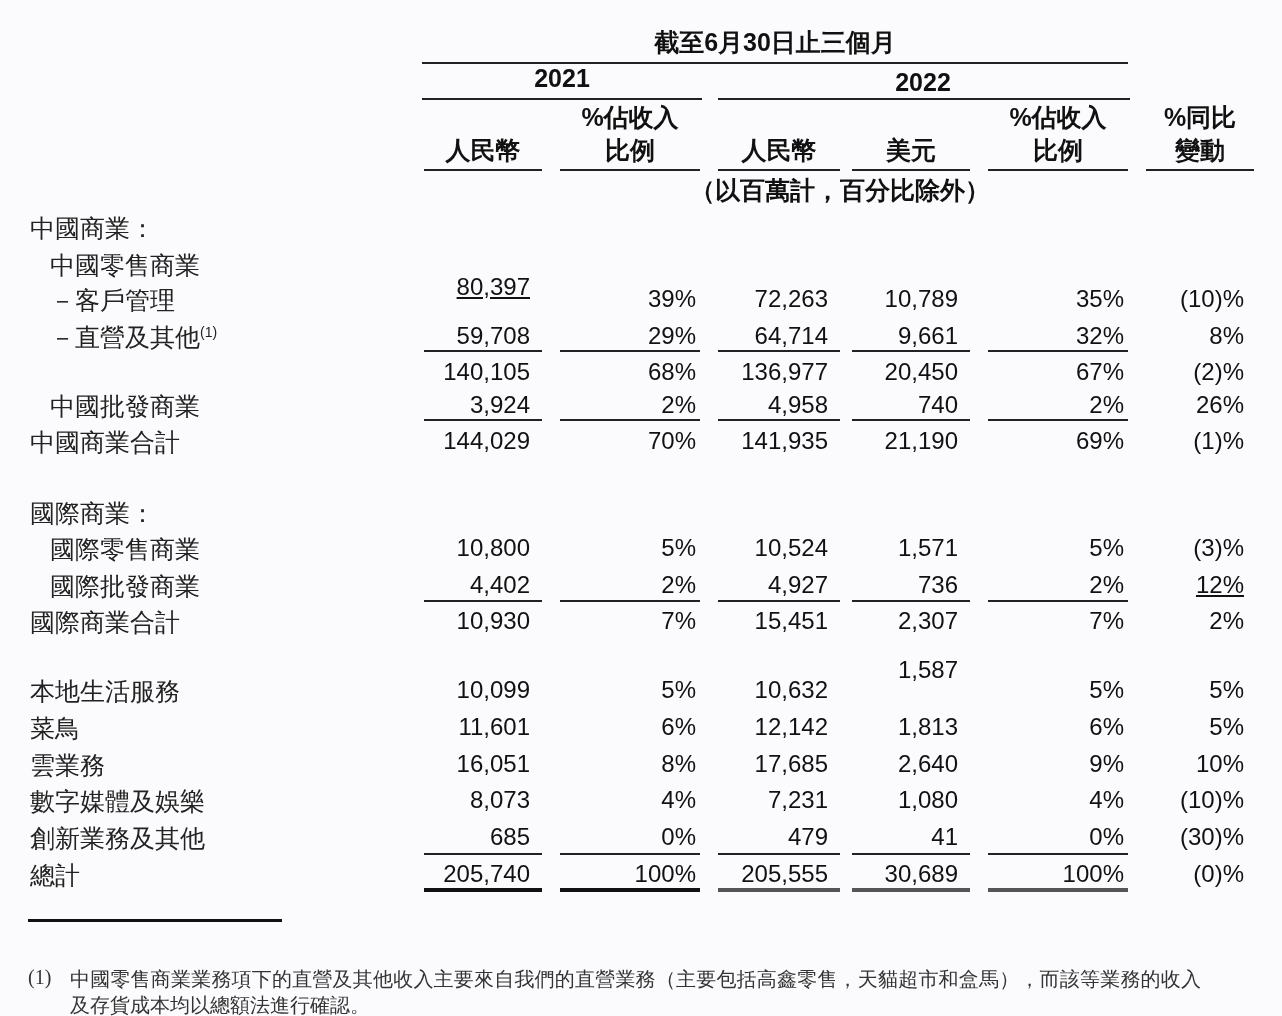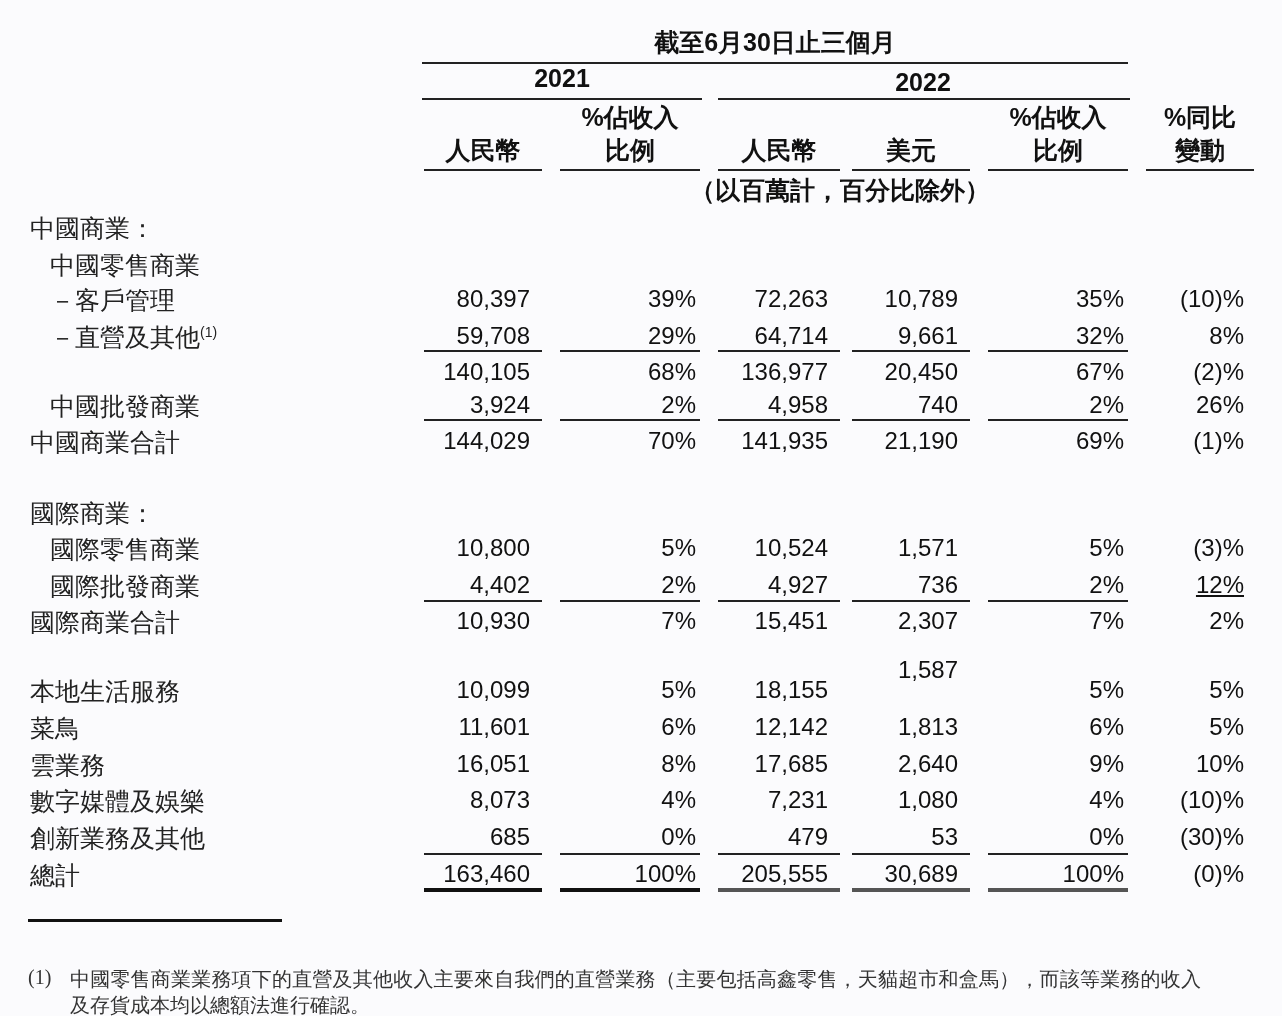--- a/index.html
+++ b/index.html
@@ -50,21 +50,21 @@
 
 <div id="rows">
     <div>
       <div class="label" style="top: 212px;"><span>中國商業：</span></div>
     </div>
     <div>
       <div class="label i1" style="top: 249px;"><span>中國零售商業</span></div>
     </div>
     <div>
       <div class="label i1" style="top: 284px;"><span>－客戶管理</span></div>
-      <div class="num" style="left: 424px; width: 106px; top: 285px;">80,397</div>
+      <div class="num" style="left: 424px; width: 106px; top: 273px; text-decoration: underline;">80,397</div>
       <div class="num" style="left: 560px; width: 136px; top: 285px;">39%</div>
       <div class="num" style="left: 718px; width: 110px; top: 285px;">72,263</div>
       <div class="num" style="left: 852px; width: 106px; top: 285px;">10,789</div>
       <div class="num" style="left: 988px; width: 136px; top: 285px;">35%</div>
       <div class="num" style="left: 1146px; width: 98px; top: 285px;">(10)%</div>
     </div>
     <div>
       <div class="label i1" style="top: 321px;"><span>－直營及其他</span><sup>(1)</sup></div>
       <div class="num" style="left: 424px; width: 106px; top: 322px;">59,708</div>
       <div class="num" style="left: 560px; width: 136px; top: 322px;">29%</div>
@@ -126,21 +126,21 @@
       <div class="num" style="left: 560px; width: 136px; top: 607px;">7%</div>
       <div class="num" style="left: 718px; width: 110px; top: 607px;">15,451</div>
       <div class="num" style="left: 852px; width: 106px; top: 607px;">2,307</div>
       <div class="num" style="left: 988px; width: 136px; top: 607px;">7%</div>
       <div class="num" style="left: 1146px; width: 98px; top: 607px;">2%</div>
     </div>
     <div>
       <div class="label" style="top: 675px;"><span>本地生活服務</span></div>
       <div class="num" style="left: 424px; width: 106px; top: 676px;">10,099</div>
       <div class="num" style="left: 560px; width: 136px; top: 676px;">5%</div>
-      <div class="num" style="left: 718px; width: 110px; top: 676px;">18,155</div>
+      <div class="num" style="left: 718px; width: 110px; top: 676px;">10,632</div>
       <div class="num" style="left: 852px; width: 106px; top: 656px;">1,587</div>
       <div class="num" style="left: 988px; width: 136px; top: 676px;">5%</div>
       <div class="num" style="left: 1146px; width: 98px; top: 676px;">5%</div>
     </div>
     <div>
       <div class="label" style="top: 712px;"><span>菜鳥</span></div>
       <div class="num" style="left: 424px; width: 106px; top: 713px;">11,601</div>
       <div class="num" style="left: 560px; width: 136px; top: 713px;">6%</div>
       <div class="num" style="left: 718px; width: 110px; top: 713px;">12,142</div>
       <div class="num" style="left: 852px; width: 106px; top: 713px;">1,813</div>
@@ -163,27 +163,27 @@
       <div class="num" style="left: 718px; width: 110px; top: 786px;">7,231</div>
       <div class="num" style="left: 852px; width: 106px; top: 786px;">1,080</div>
       <div class="num" style="left: 988px; width: 136px; top: 786px;">4%</div>
       <div class="num" style="left: 1146px; width: 98px; top: 786px;">(10)%</div>
     </div>
     <div>
       <div class="label" style="top: 822px;"><span>創新業務及其他</span></div>
       <div class="num" style="left: 424px; width: 106px; top: 823px;">685</div>
       <div class="num" style="left: 560px; width: 136px; top: 823px;">0%</div>
       <div class="num" style="left: 718px; width: 110px; top: 823px;">479</div>
-      <div class="num" style="left: 852px; width: 106px; top: 823px;">53</div>
+      <div class="num" style="left: 852px; width: 106px; top: 823px;">41</div>
       <div class="num" style="left: 988px; width: 136px; top: 823px;">0%</div>
       <div class="num" style="left: 1146px; width: 98px; top: 823px;">(30)%</div>
     </div>
     <div>
       <div class="label" style="top: 859px;"><span>總計</span></div>
-      <div class="num" style="left: 424px; width: 106px; top: 860px;">163,460</div>
+      <div class="num" style="left: 424px; width: 106px; top: 860px;">205,740</div>
       <div class="num" style="left: 560px; width: 136px; top: 860px;">100%</div>
       <div class="num" style="left: 718px; width: 110px; top: 860px;">205,555</div>
       <div class="num" style="left: 852px; width: 106px; top: 860px;">30,689</div>
       <div class="num" style="left: 988px; width: 136px; top: 860px;">100%</div>
       <div class="num" style="left: 1146px; width: 98px; top: 860px;">(0)%</div>
     </div>
   </div>
 
 <div id="rules">
     <div class="line" style="left: 424px; width: 118px; top: 350px;"></div>

